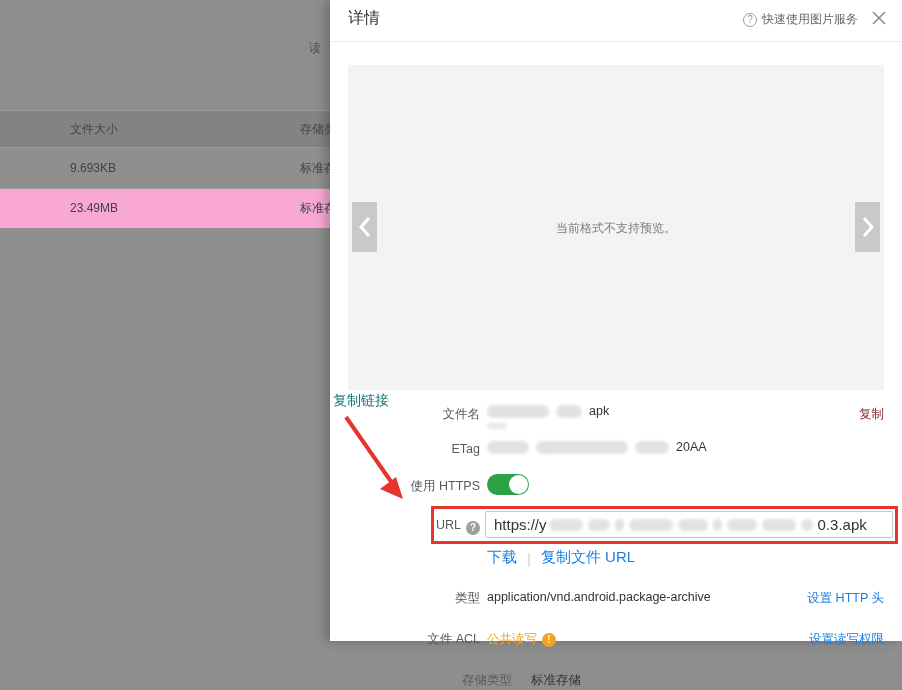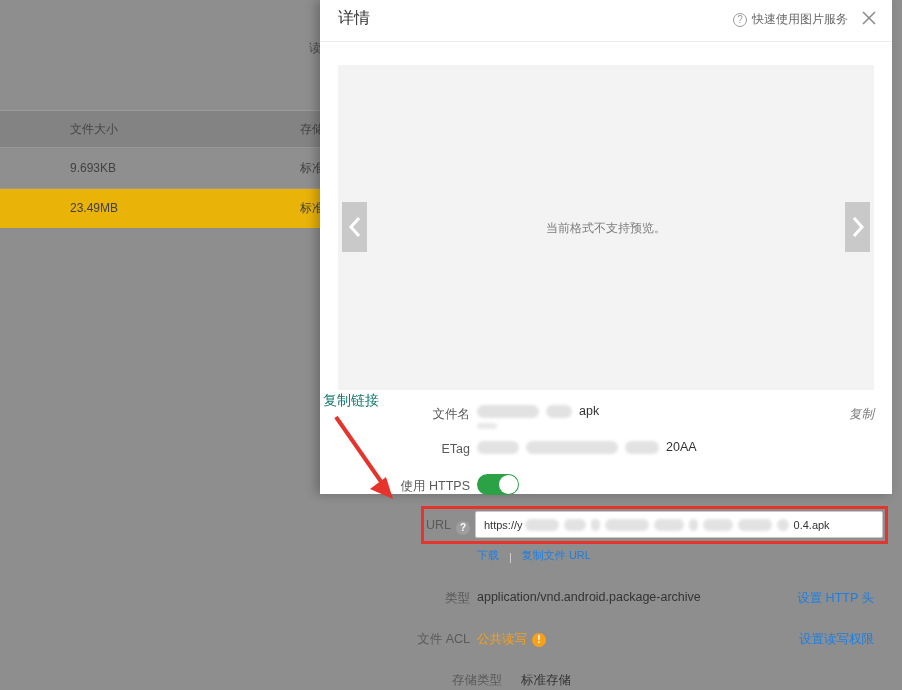--- a/index.html
+++ b/index.html
@@ -7,27 +7,27 @@
     font-family:"Liberation Sans","DejaVu Sans",sans-serif; background:#8e8e8e; }
 
   
   .backdrop { position:absolute; left:0; top:0; width:330px; height:690px; background:#8e8e8e; }
   .bg-table-header { position:absolute; left:0; top:110px; width:330px; height:38px;
     background:#838383; border-top:1px solid #9c9c9c; border-bottom:1px solid #989898;
     color:#454545; font-size:12px; line-height:37px; }
   .bg-row1 { position:absolute; left:0; top:149px; width:330px; height:39px;
     background:#8f8f8f; color:#424242; font-size:12px; line-height:39px; }
   .bg-row2 { position:absolute; left:0; top:188px; width:330px; height:40px;
-    background:#eab308; border-top:1px solid #999; color:#3e4246; font-size:12px; line-height:39px; }
+    background:#f9a8d4; border-top:1px solid #999; color:#3e4246; font-size:12px; line-height:39px; }
   .col-size { position:absolute; left:70px; }
   .col-storage { position:absolute; left:300px; white-space:nowrap; }
   .edge-frag { position:absolute; left:309px; top:40px; color:#4a4a4a; font-size:12px; }
 
   
-  .panel { position:absolute; left:320px; top:0; width:572px; height:494px; background:#ffffff;
+  .panel { position:absolute; left:330px; top:0; width:572px; height:641px; background:#ffffff;
     box-shadow:-4px 0 10px rgba(0,0,0,.25);padding-left:16px; }
 
   .panel-header { position:absolute; left:0; top:0; width:572px; height:42px;
     border-bottom:1px solid #ececec; }
   .panel-title { position:absolute; left:18px; top:8px; font-size:16px; color:#333; font-weight:500; }
   .header-help { position:absolute; right:44px; top:11px; font-size:12px; color:#666;
     display:flex; align-items:center; gap:5px; cursor:pointer; }
   .qmark-outline { display:inline-flex; width:14px; height:14px; border:1px solid #9b9b9b;
     border-radius:50%; color:#9b9b9b; font-size:10px; align-items:center; justify-content:center; }
   .close-x { position:absolute; right:15px; top:10px; width:16px; height:16px; cursor:pointer; }
@@ -57,30 +57,30 @@
   .toggle { position:absolute; left:157px; top:474px; width:42px; height:21px; border-radius:11px;
     cursor:pointer; }
   .toggle-knob { position:absolute; right:1px; top:1px; width:19px; height:19px; background:#fff;
     border-radius:50%; }
 
   
   .red-box { position:absolute; left:101px; top:506px; width:467px; height:38px;
     border:3px solid #e5342c; pointer-events:none; }
   .url-input { position:absolute; left:155px; top:511px; width:408px; height:27px;
     border:1px solid #c7c7c7; border-radius:2px; background:#fff; display:flex; align-items:center;
-    padding:0 8px; font-size:11px; color:#333; overflow:hidden; cursor:text; }
+    padding:0 8px; font-size:15px; color:#333; overflow:hidden; cursor:text; }
   .url-input .blur-chunk { height:12px; margin-right:5px; }
   .qmark-filled { display:inline-flex; width:14px; height:14px; background:#9e9e9e; color:#fff;
     border-radius:50%; font-size:10px; font-weight:bold; align-items:center; justify-content:center;
     margin-left:5px; vertical-align:-2px; }
   .warn-icon { display:inline-flex; width:14px; height:14px; background:#f7a11a; color:#fff;
     border-radius:50%; font-size:10px; font-weight:bold; align-items:center; justify-content:center;
     margin-left:5px; }
 
-  .links-row { position:absolute; left:157px; top:548px; font-size:11px; display:flex;
+  .links-row { position:absolute; left:157px; top:548px; font-size:15px; display:flex;
     align-items:flex-end; }
   .sep { color:#d4d4d4; margin:0 10px; }
 
   
   .anno-text { position:absolute; left:3px; top:392px; color:#0f766e; font-size:14px; }
   .anno-arrow { position:absolute; left:0; top:405px; pointer-events:none; }
 </style>
 </head>
 <body>
 
@@ -130,21 +130,21 @@
     </div>
   </div>
 
   <div class="row-label" style="top:406px;">文件名</div>
   <div class="row-value" style="top:404px;">
     <span class="blur-chunk" style="width:62px;"></span>
     <span class="blur-chunk" style="width:26px;"></span>
     <span>apk</span>
   </div>
   <div class="blur-sub"></div>
-  <div class="right-link" style="top:406px; color:#737373;font-style:italic;">复制</div>
+  <div class="right-link" style="top:406px; color:#7f1d1d;">复制</div>
 
   <div class="row-label" style="top:442px;">ETag</div>
   <div class="row-value" style="top:440px;">
     <span class="blur-chunk" style="width:42px;"></span>
     <span class="blur-chunk" style="width:92px;"></span>
     <span class="blur-chunk" style="width:34px;"></span>
     <span>20AA</span>
   </div>
 
   <div class="row-label" style="top:478px;">使用 HTTPS</div>
@@ -160,21 +160,21 @@
     <span>https://y</span>
     <span class="blur-chunk" style="width:34px; margin-left:2px;"></span>
     <span class="blur-chunk" style="width:22px;"></span>
     <span class="blur-chunk" style="width:9px;"></span>
     <span class="blur-chunk" style="width:44px;"></span>
     <span class="blur-chunk" style="width:30px;"></span>
     <span class="blur-chunk" style="width:9px;"></span>
     <span class="blur-chunk" style="width:30px;"></span>
     <span class="blur-chunk" style="width:34px;"></span>
     <span class="blur-chunk" style="width:12px;"></span>
-    <span>0.4.apk</span>
+    <span>0.3.apk</span>
   </div>
 
   <div class="links-row">
     <span style="color:#1b7fe4; cursor:pointer;">下载</span>
     <span class="sep">|</span>
     <span style="color:#1b7fe4; cursor:pointer;">复制文件 URL</span>
   </div>
 
   <div class="row-label" style="top:590px;">类型</div>
   <div class="row-value" style="top:590px;">application/vnd.android.package-archive</div>

